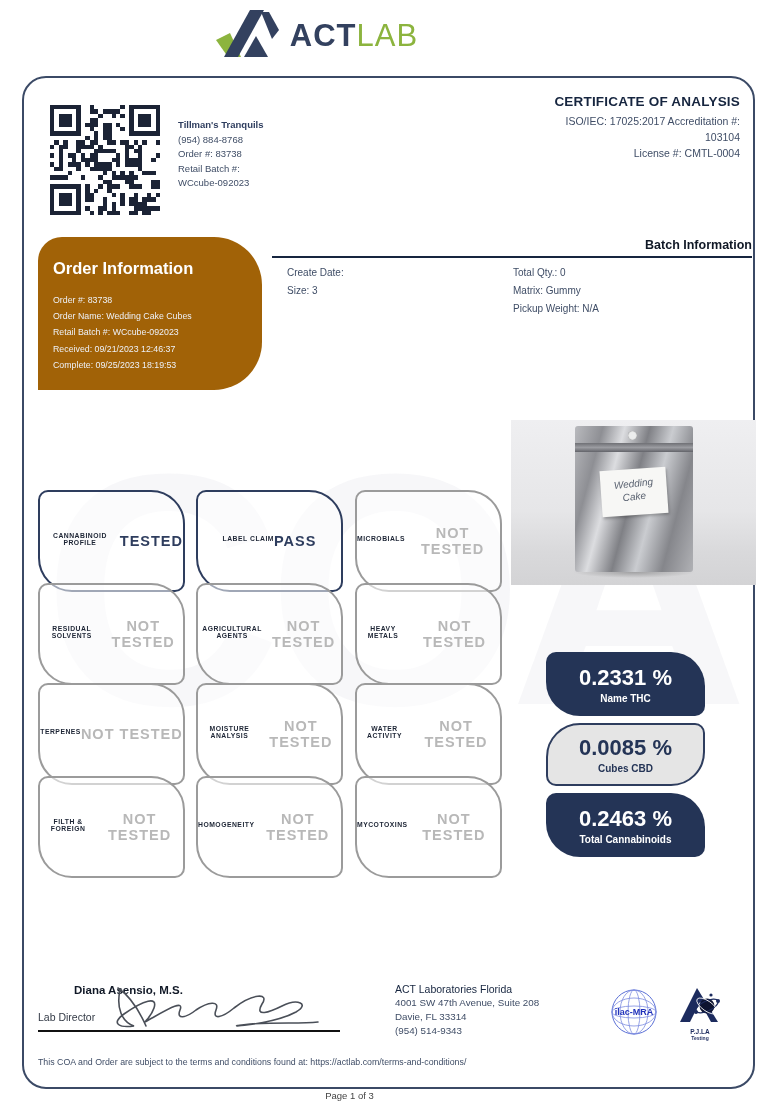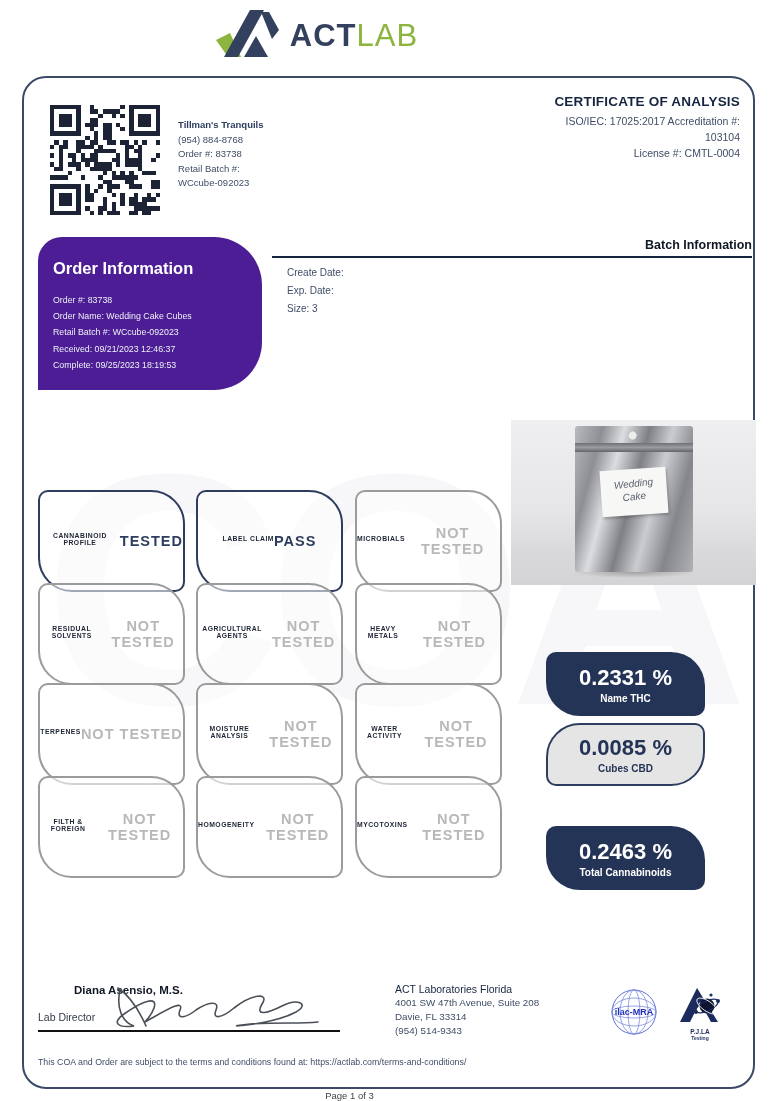--- a/index.html
+++ b/index.html
@@ -29,21 +29,21 @@
     color:#3f4d66; line-height:14.5px; }
   .client .name { font-weight:700; color:#2e3d5e; }
 
   
   .coa-header { position:absolute; right:37px; top:94px; text-align:right; z-index:2; }
   .coa-title { font-size:13.5px; font-weight:700; color:#16253f; letter-spacing:0.2px; }
   .coa-sub { font-size:10.5px; color:#3f4d66; line-height:16px; margin-top:4px; }
 
   
   .order-box { position:absolute; left:38px; top:237px; width:224px; height:153px;
-    background:#4c1d95; border-radius:24px 48px 48px 0; color:#fff; z-index:2; padding:22px 14px 0 15px; }
+    background:#a16207; border-radius:24px 48px 48px 0; color:#fff; z-index:2; padding:22px 14px 0 15px; }
   .order-title { font-size:16.5px; font-weight:700; margin-bottom:14px; }
   .order-line { font-size:8.8px; line-height:16.2px; color:#eef1f7; }
 
   
   .batch { position:absolute; left:272px; top:238px; width:480px; z-index:2; }
   .batch-title { text-align:right; font-size:12.5px; font-weight:700; color:#101826; }
   .batch-rule { border-top:2px solid #16253f; margin-top:4px; }
   .batch-cols { display:flex; margin-top:6px; }
   .batch-col { font-size:10px; color:#3f4d66; line-height:18px; }
   .batch-col.left { margin-left:15px; width:226px; }
@@ -443,22 +443,26 @@
     <div class="order-line">Received: 09/21/2023 12:46:37</div>
     <div class="order-line">Complete: 09/25/2023 18:19:53</div>
   </div>
 
   <div class="batch">
     <div class="batch-title">Batch Information</div>
     <div class="batch-rule"></div>
     <div class="batch-cols">
       <div class="batch-col left">
         <div>Create Date:</div>
-        <div>Exp. Date:</div>
         <div>Size: 3</div>
+      </div>
+      <div class="batch-col">
+        <div>Total Qty.: 0</div>
+        <div>Matrix: Gummy</div>
+        <div>Pickup Weight: N/A</div>
       </div>
     </div>
   </div>
 
   <div class="photo">
     <div class="bag-shadow"></div>
     <div class="bag">
       <div class="bag-seal"></div>
       <div class="bag-hole"></div>
       <div class="bag-label">
@@ -518,21 +522,21 @@
   </div>
 
   <div class="result result--dark" style="top:652px; height:64px;">
     <div class="result-value">0.2331 %</div>
     <div class="result-label">Name THC</div>
   </div>
   <div class="result result--light" style="top:723px; height:63px;">
     <div class="result-value">0.0085 %</div>
     <div class="result-label">Cubes CBD</div>
   </div>
-  <div class="result result--dark" style="top:826px; height:64px;">
+  <div class="result result--dark" style="top:793px; height:64px;">
     <div class="result-value">0.2463 %</div>
     <div class="result-label">Total Cannabinoids</div>
   </div>
 
   <div class="signer-name">Diana Asensio, M.S.</div>
   <div class="signer-title">Lab Director</div>
   <div class="sig-line"></div>
   <svg class="signature" width="235" height="50" viewBox="0 0 235 50">
     <path d="M18 6 C30 14 38 26 46 44 M20 8 C16 26 22 40 34 44 C20 46 10 42 24 32 C44 18 58 14 54 26 C50 38 38 44 52 36 C70 26 84 18 80 28 C76 38 86 36 96 28 C108 20 120 18 116 28 C112 38 122 36 134 26 C152 12 170 10 162 22 C154 36 170 30 182 24 C198 16 210 22 196 30 C170 44 110 46 150 42 C180 40 200 42 218 40" fill="none" stroke="#4a4f58" stroke-width="1.6" stroke-linecap="round"></path>
   </svg>

